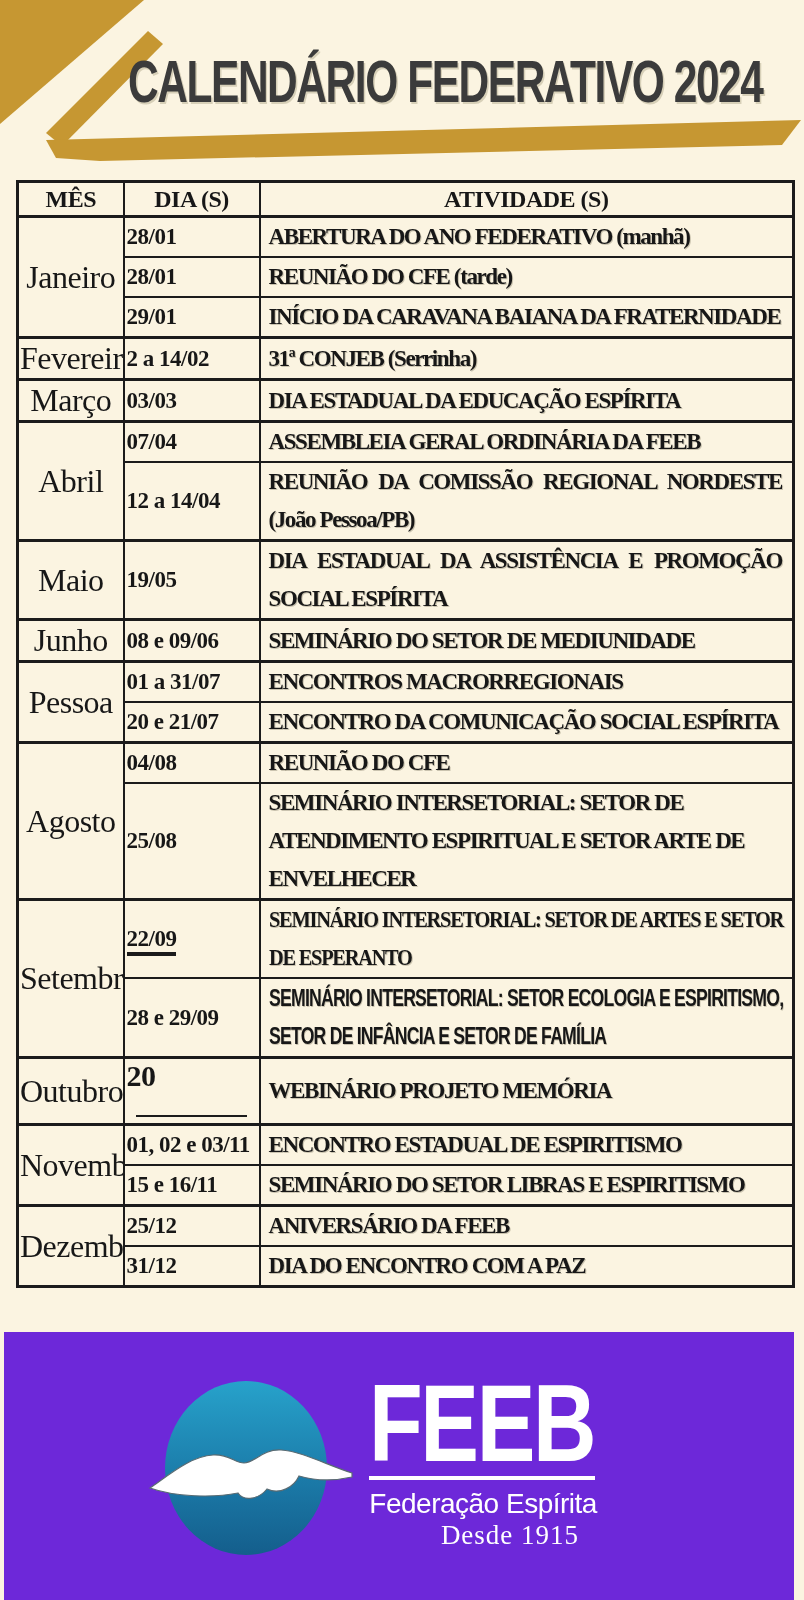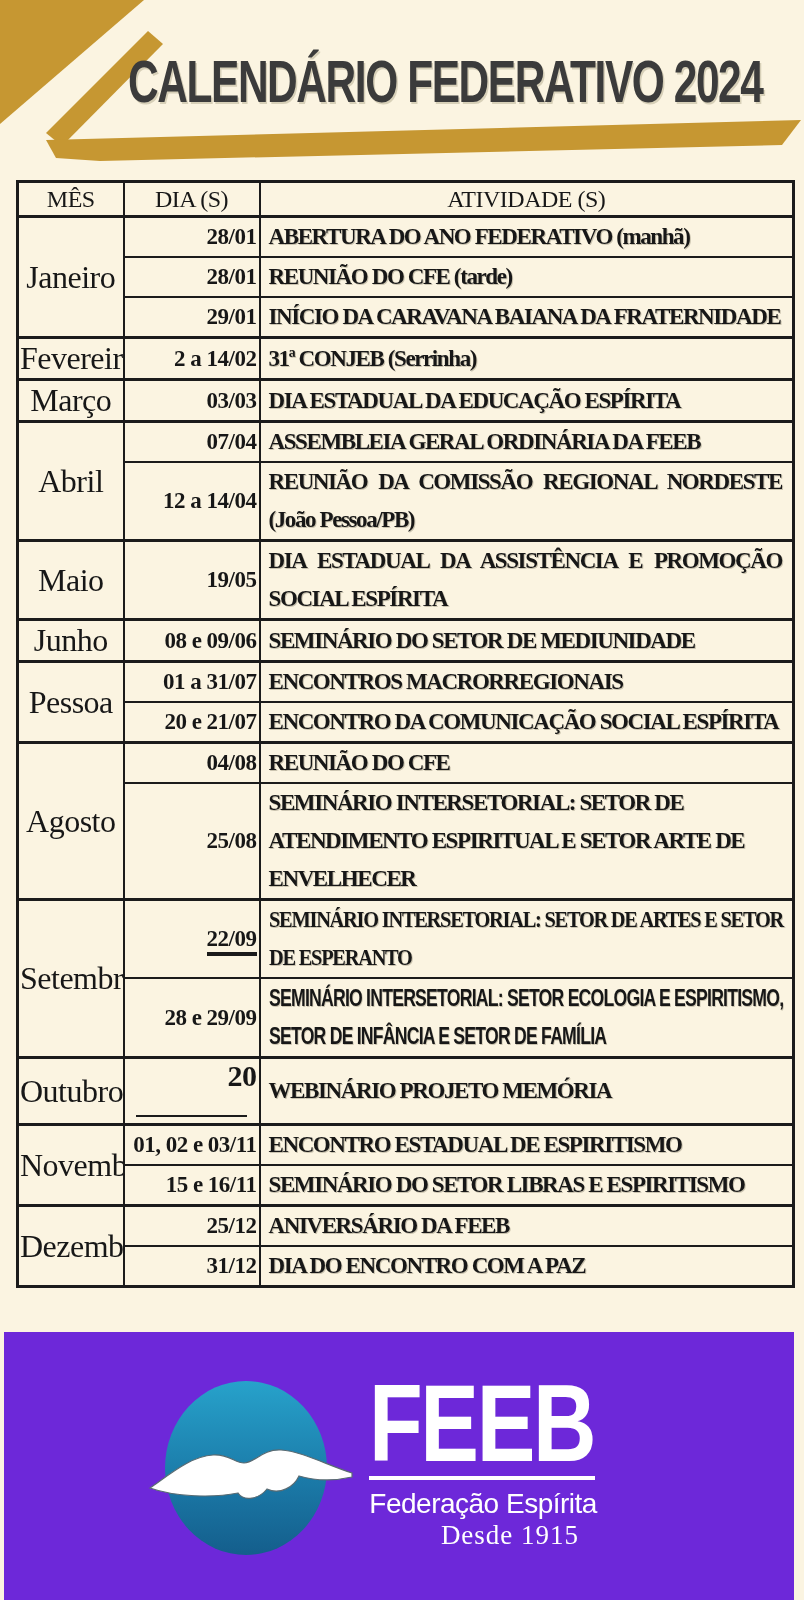--- a/index.html
+++ b/index.html
@@ -26,30 +26,30 @@
     margin:10px 0 0 16px;width:776px;
     background:#FBF4E1;
   }
   table.cal,#cal-table{border:3px solid #1b1b1b;}
   .cal th,.cal td{border:2px solid #1b1b1b;overflow:hidden;}
   .cal tr.group-start td{border-top-width:3px;}
   .cal col.c-month{width:106px;}
   .cal col.c-day{width:136px;}
   .cal col.c-act{width:534px;}
   .cal th{
-    height:30px;font-size:24px;font-weight:normal;text-align:center;
+    height:30px;font-size:24px;font-weight:bold;text-align:center;
     letter-spacing:-0.5px;
   }
   .cal tbody tr{height:38px;}
   td.month{
     text-align:center;vertical-align:middle;
     font-size:32px;font-weight:normal;letter-spacing:-0.5px;
   }
   td.day{
-    text-align:right;vertical-align:middle;
+    text-align:left;vertical-align:middle;
     font-size:23px;font-weight:bold;letter-spacing:-0.5px;padding:0 2px;
   }
   td.day .u{border-bottom:4px solid #1b1b1b;padding-bottom:1px;}
   td.day .big{font-size:30px;}
   td.day .rule{width:86%;height:2px;background:#1b1b1b;margin:22px auto 6px;}
   td.act{
     vertical-align:middle;text-align:justify;
     font-size:23px;font-weight:bold;letter-spacing:-1.4px;
     line-height:38px;padding:0 10px 0 8px;
     text-shadow:1px 1px 0 rgba(130,122,100,.4);

